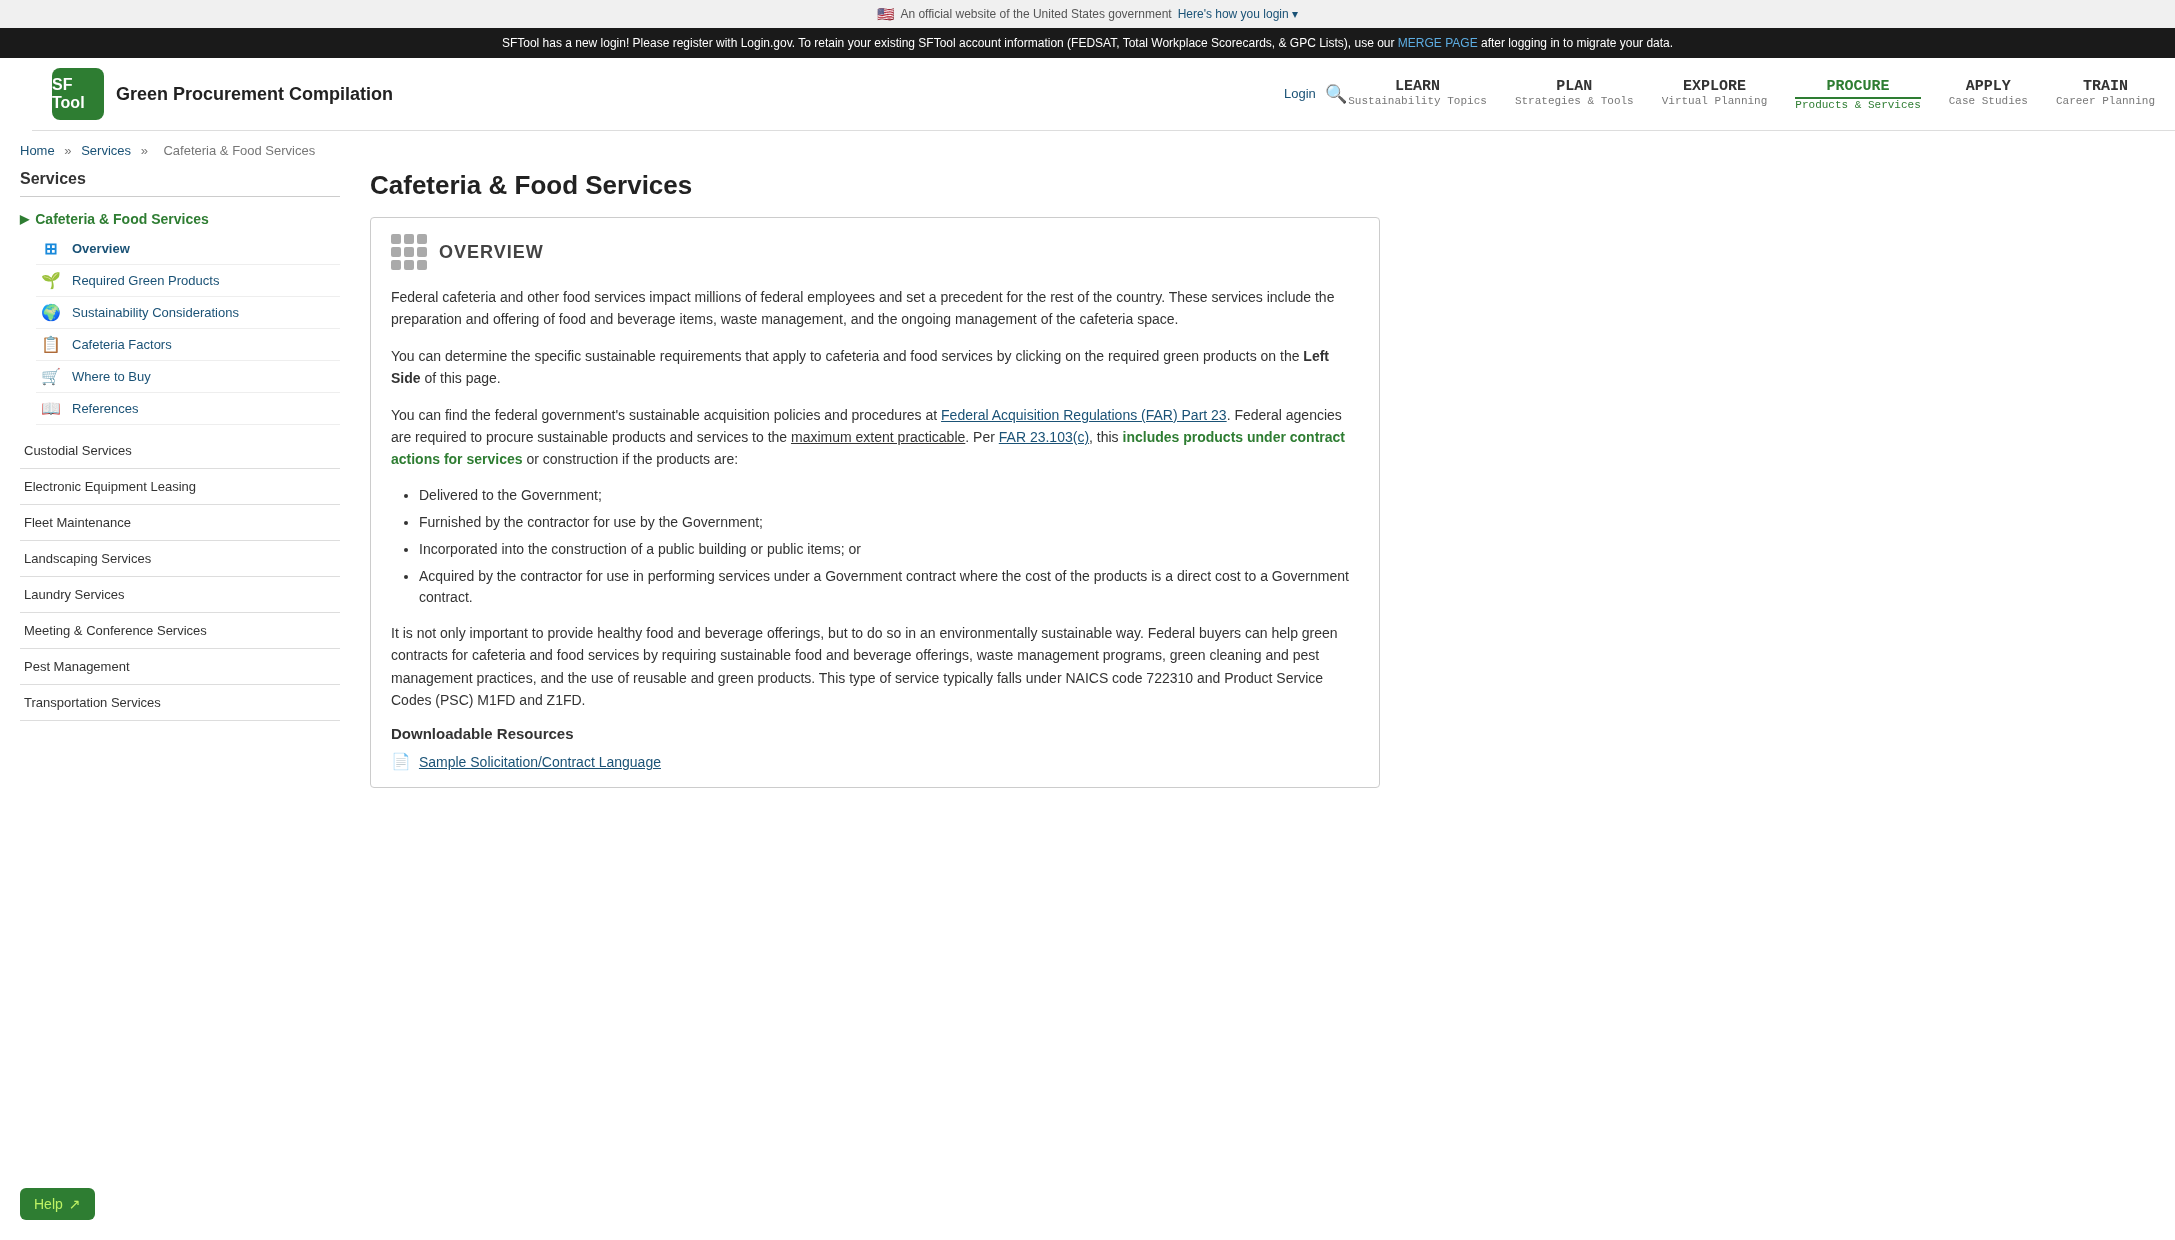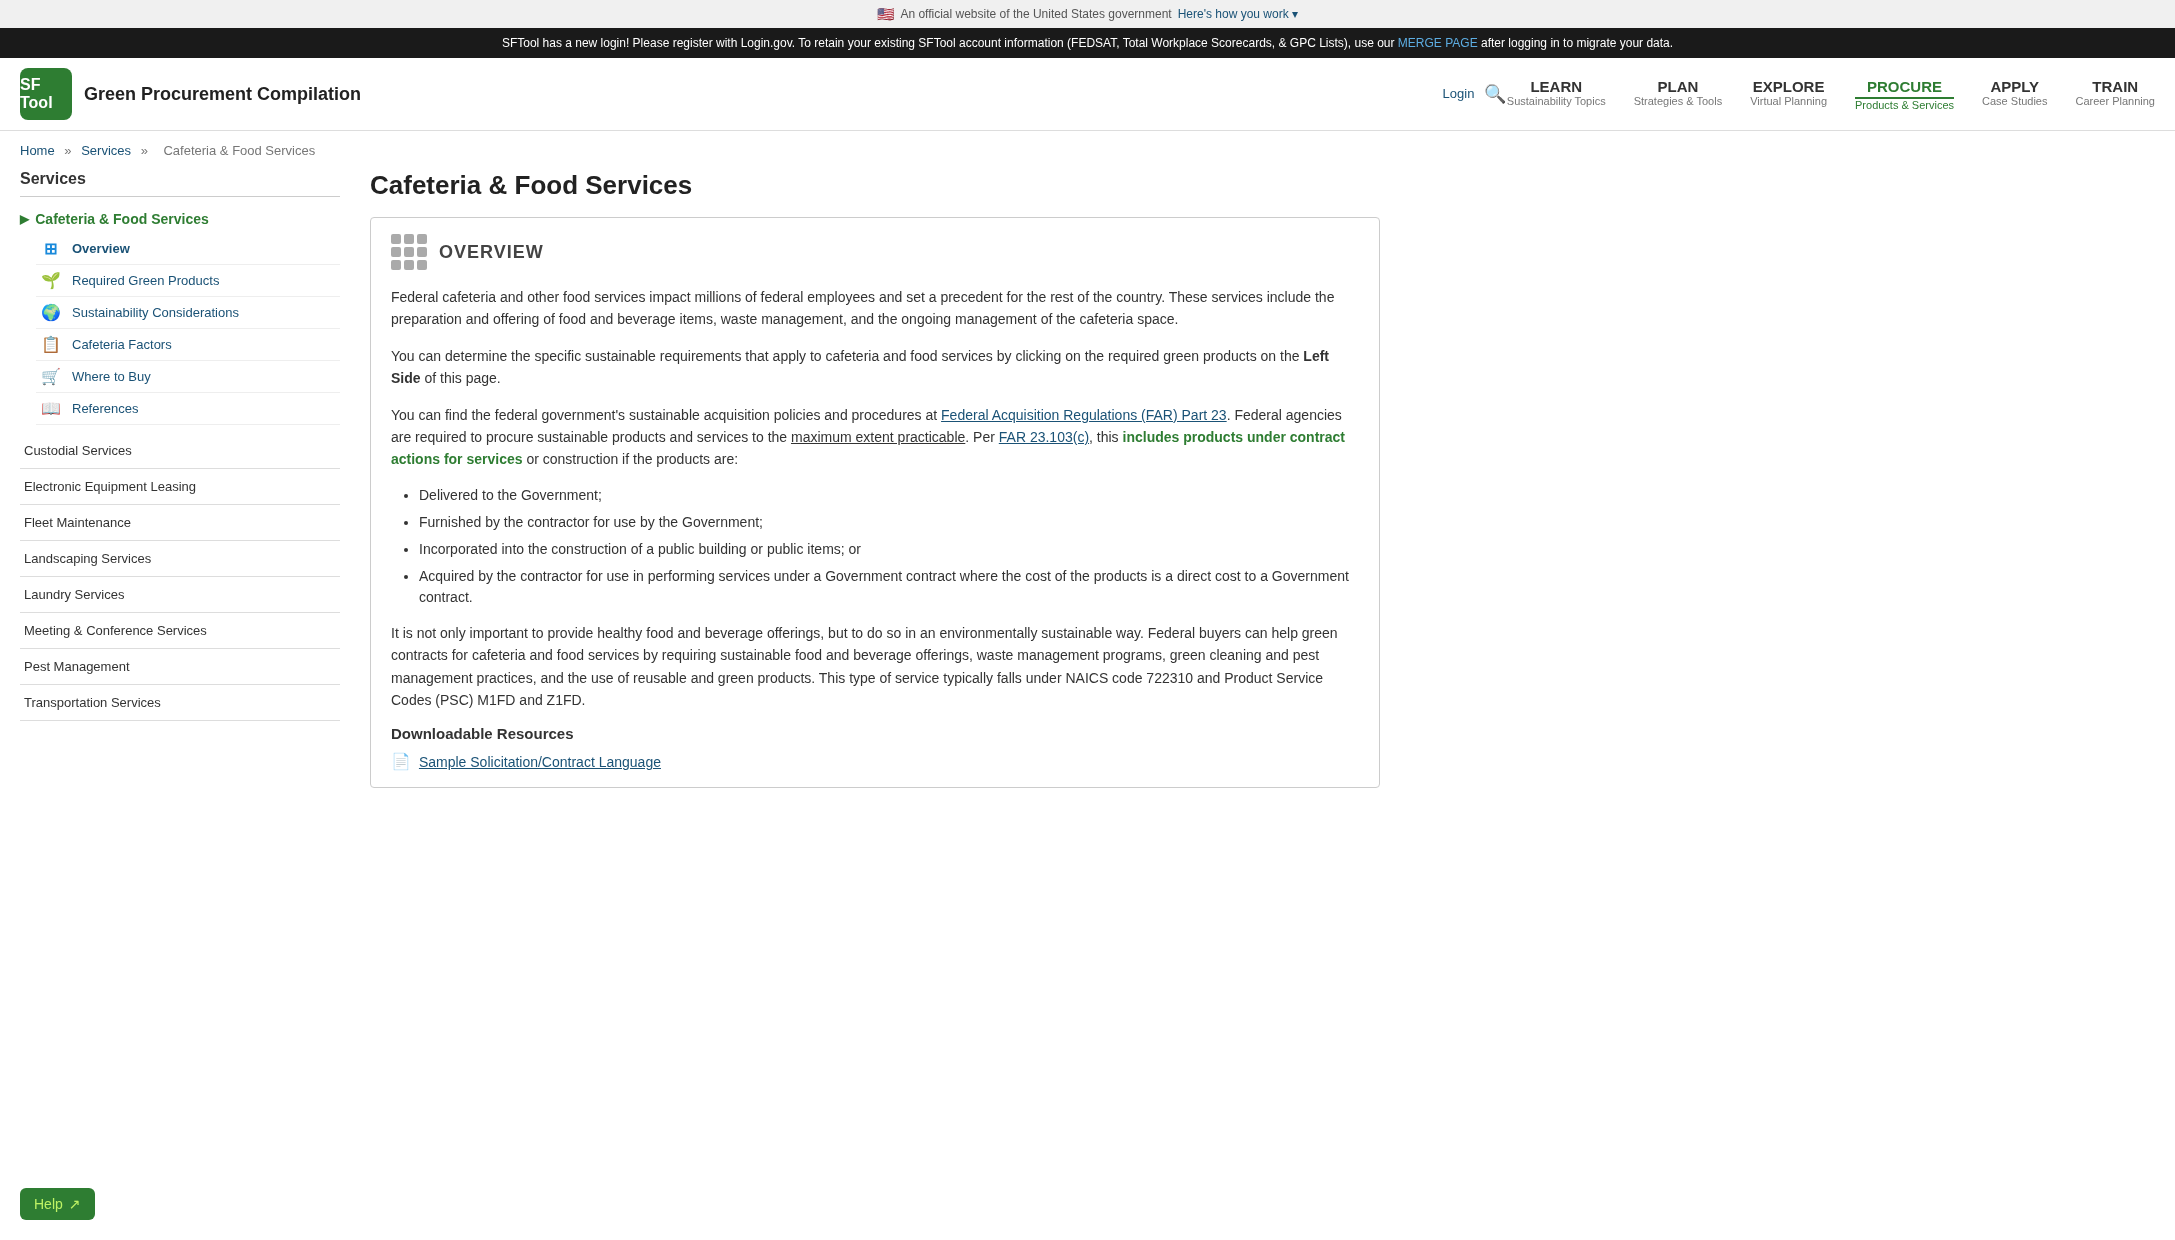--- a/index.html
+++ b/index.html
@@ -30,20 +30,21 @@
     }
     .alert-banner a { color: #5dade2; text-decoration: none; }
 
     
     .header {
       display: flex;
       align-items: center;
       padding: 10px 20px;
       border-bottom: 1px solid #ddd;
       gap: 32px;
+      margin-left: 32px;
     }
     .logo-wrap {
       display: flex;
       align-items: center;
       gap: 12px;
       flex-shrink: 0;
     }
     .logo-box {
       width: 52px;
       height: 52px;
@@ -57,20 +58,21 @@
       font-size: 16px;
     }
     .site-title {
       font-size: 18px;
       font-weight: bold;
       color: #222;
     }
     .nav-item {
       text-align: center;
       cursor: pointer;
+      font-family: Liberation Mono, monospace;
     }
     .nav-item .nav-label {
       font-size: 15px;
       font-weight: bold;
       color: #333;
       display: block;
     }
     .nav-item .nav-sub {
       font-size: 11px;
       color: #777;
@@ -289,21 +291,21 @@
       gap: 28px;
     }
   </style>
 </head>
 <body>
 
 <div class="gov-banner">
   <span class="flag">🇺🇸</span>
   <span>An official website of the United States government</span>
   <a href="#">
-    <span>Here's how you work</span>
+    <span>Here's how you login</span>
     <span>▾</span>
   </a>
 </div>
 
 <div class="alert-banner">
   <span>SFTool has a new login! Please register with Login.gov. To retain your existing SFTool account information (FEDSAT, Total Workplace Scorecards, &amp; GPC Lists), use our</span>
   <a href="#"> <span>MERGE PAGE</span></a>
   <span>after logging in to migrate your data.</span>
 </div>
 

